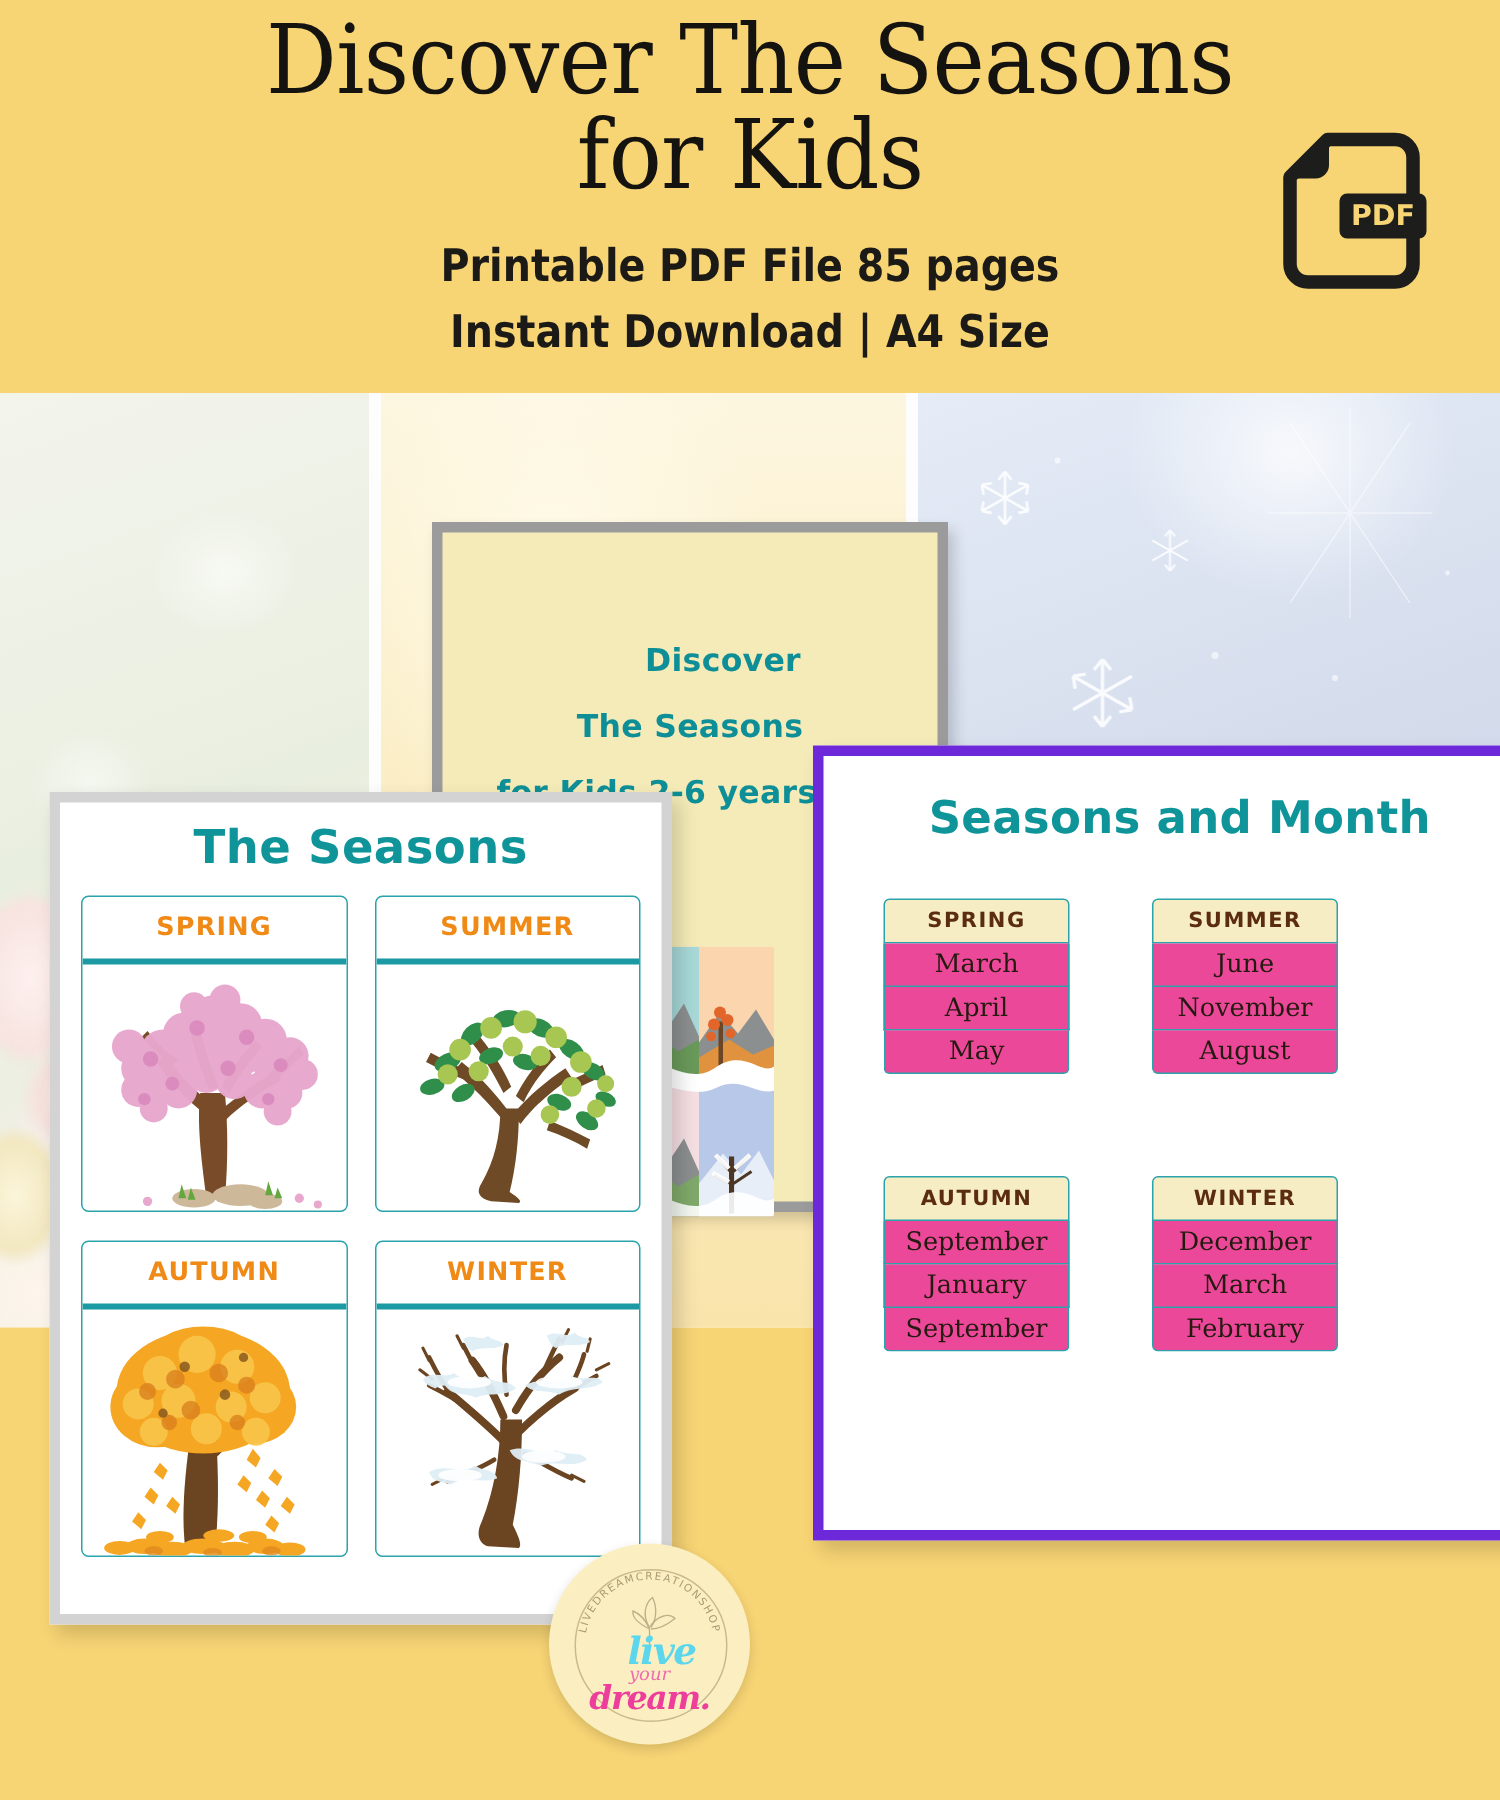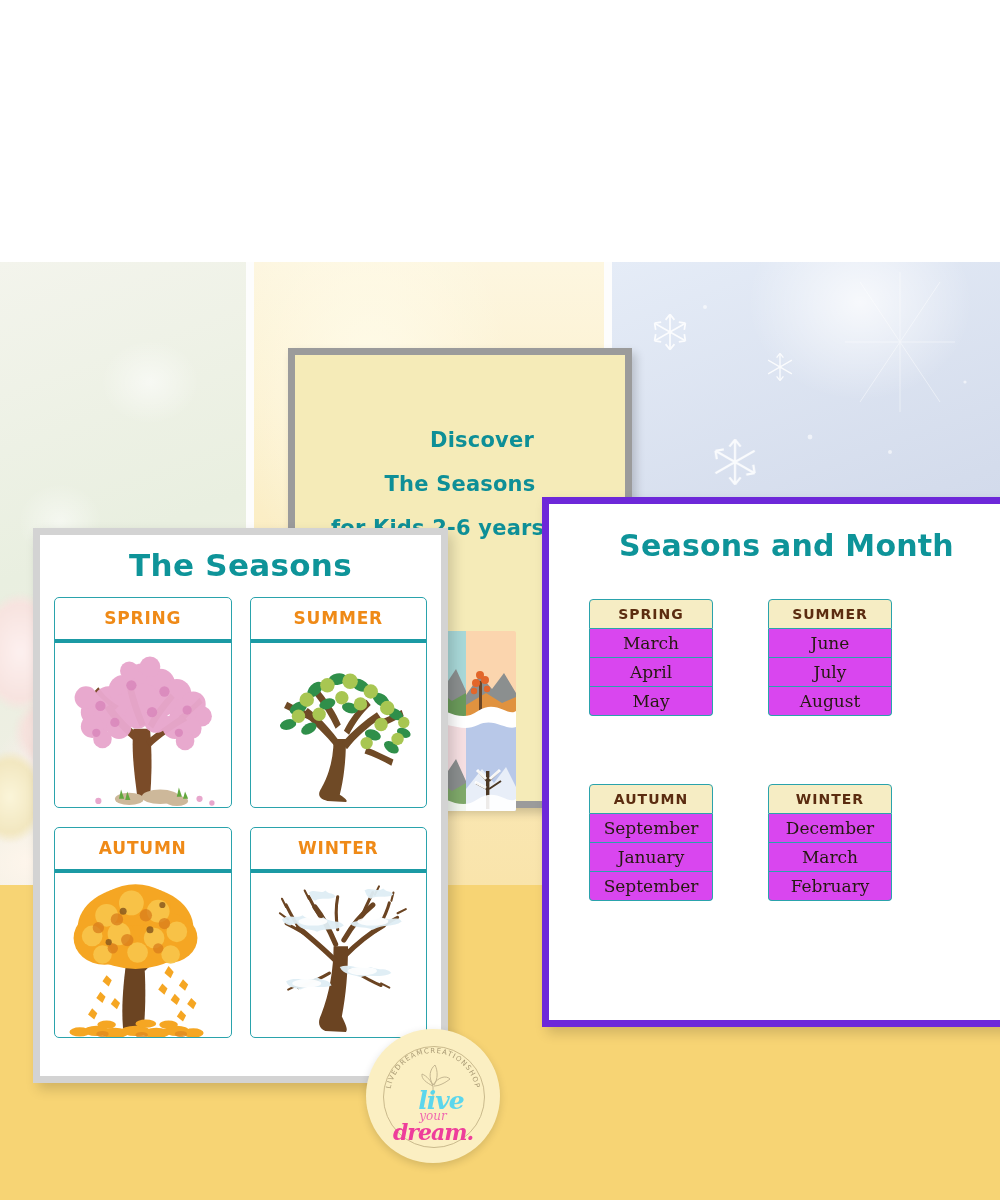--- a/index.html
+++ b/index.html
@@ -173,21 +173,21 @@
     display:grid;grid-template-columns:1fr 1fr;gap:68px 38px;
   }
   .mcol{width:124px;}
   .m-head{
     background:#F6EDC4;border:1.5px solid #2AA3AC;border-radius:4px 4px 0 0;
     text-align:center;font-family:"DejaVu Sans", sans-serif;font-weight:700;
     font-size:14px;color:#5B2C10;letter-spacing:1px;
     height:28px;line-height:28px;
   }
   .m-cell{
-    background:#d946ef;border:1.5px solid #2AA3AC;border-top:none;
+    background:#ec4899;border:1.5px solid #2AA3AC;border-top:none;
     text-align:center;font-family:"DejaVu Serif", serif;font-weight:400;
     font-size:17px;color:#241a10;
     height:28px;line-height:28px;
   }
   .m-cell.last{border-radius:0 0 4px 4px;}
 
   
   .logo{
     position:absolute;left:366px;top:1029px;width:134px;height:134px;
     border-radius:50%;
@@ -605,41 +605,56 @@
       <div class="mcol">
         <div class="m-head">SPRING</div>
         <div class="m-cell">March</div>
         <div class="m-cell">April</div>
         <div class="m-cell last">May</div>
       </div>
 
       <div class="mcol">
         <div class="m-head">SUMMER</div>
         <div class="m-cell">June</div>
-        <div class="m-cell">July</div>
+        <div class="m-cell">November</div>
         <div class="m-cell last">August</div>
       </div>
 
       <div class="mcol">
         <div class="m-head">AUTUMN</div>
         <div class="m-cell">September</div>
         <div class="m-cell">January</div>
         <div class="m-cell last">September</div>
       </div>
 
       <div class="mcol">
         <div class="m-head">WINTER</div>
         <div class="m-cell">December</div>
         <div class="m-cell">March</div>
         <div class="m-cell last">February</div>
       </div>
 
     </div>
   </div>
 
+  <div class="header">
+    <div class="hdr-title">
+      <div>Discover The Seasons</div>
+      <div>for Kids</div>
+    </div>
+    <div class="hdr-sub1">Printable PDF File 85 pages</div>
+    <div class="hdr-sub2">Instant Download | A4 Size</div>
+
+    <svg class="pdf-icon" viewBox="0 0 100 105">
+      <path d="M30,5 L75,5 A12,12 0 0 1 87,17 L87,88 A12,12 0 0 1 75,100 L17,100 A12,12 0 0 1 5,88 L5,30 Z" fill="none" stroke="#1d1d1b" stroke-width="9" stroke-linejoin="round"></path>
+      <path d="M31,6 L31,22 A9,9 0 0 1 22,31 L6,31 Z" fill="#1d1d1b"></path>
+      <rect x="38" y="41" width="58" height="30" rx="5" fill="#1d1d1b"></rect>
+      <text x="67" y="62" text-anchor="middle" font-family="DejaVu Sans, sans-serif" font-size="19" font-weight="bold" fill="#F7D474">PDF</text>
+    </svg>
+  </div>
 
   <div class="logo">
     <div class="logo-ring"></div>
     <svg class="logo-arc" viewBox="0 0 110 110">
       <defs>
         <path id="arcpath" d="M12,55 a43,43 0 1,1 86,0"></path>
       </defs>
       <text><textPath href="#arcpath" startOffset="50%" text-anchor="middle">LIVEDREAMCREATIONSHOP</textPath></text>
       <g stroke="#b3a581" stroke-width="0.9" fill="none" opacity="0.85">
         <path d="M55,44 C50,36 52,28 57,24 C60,30 60,38 56,44"></path>

